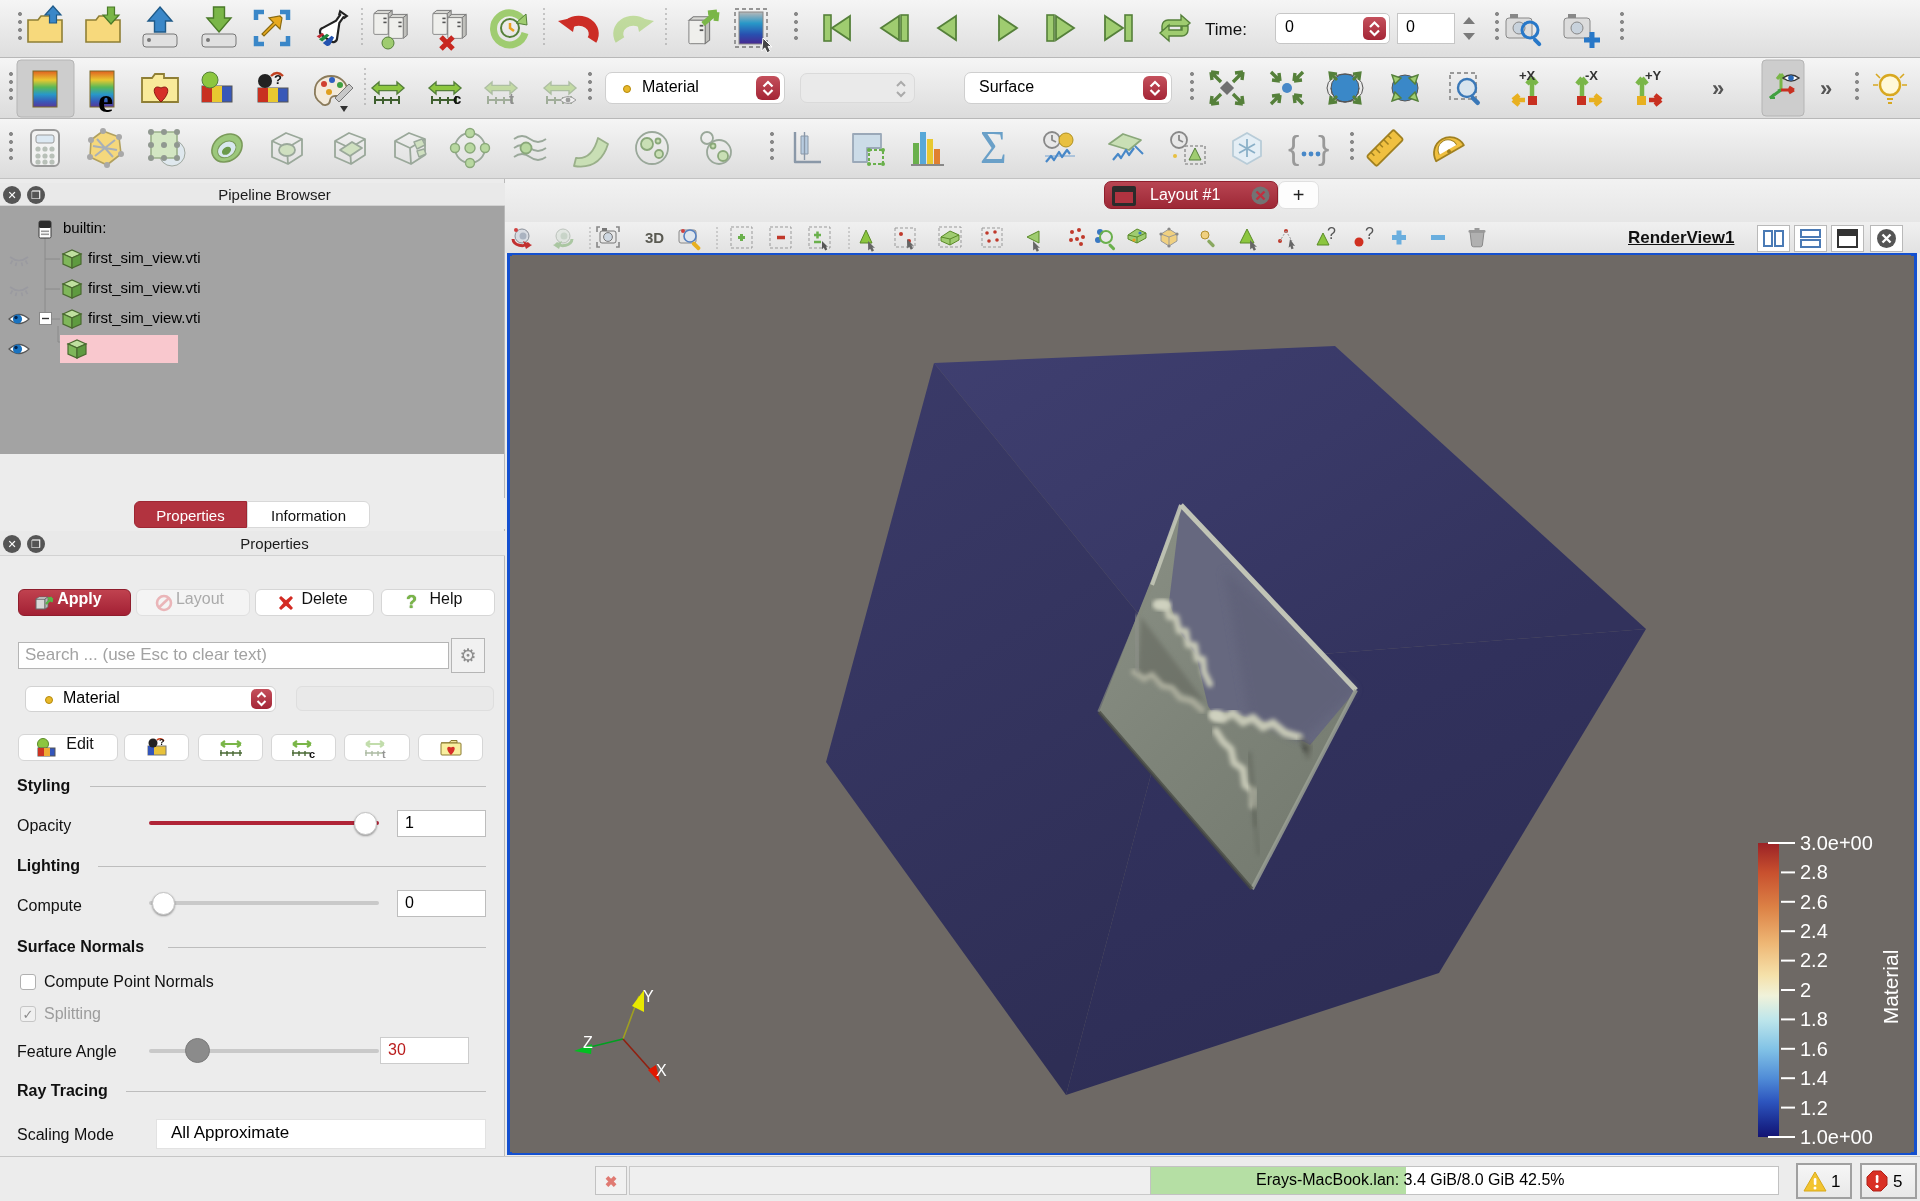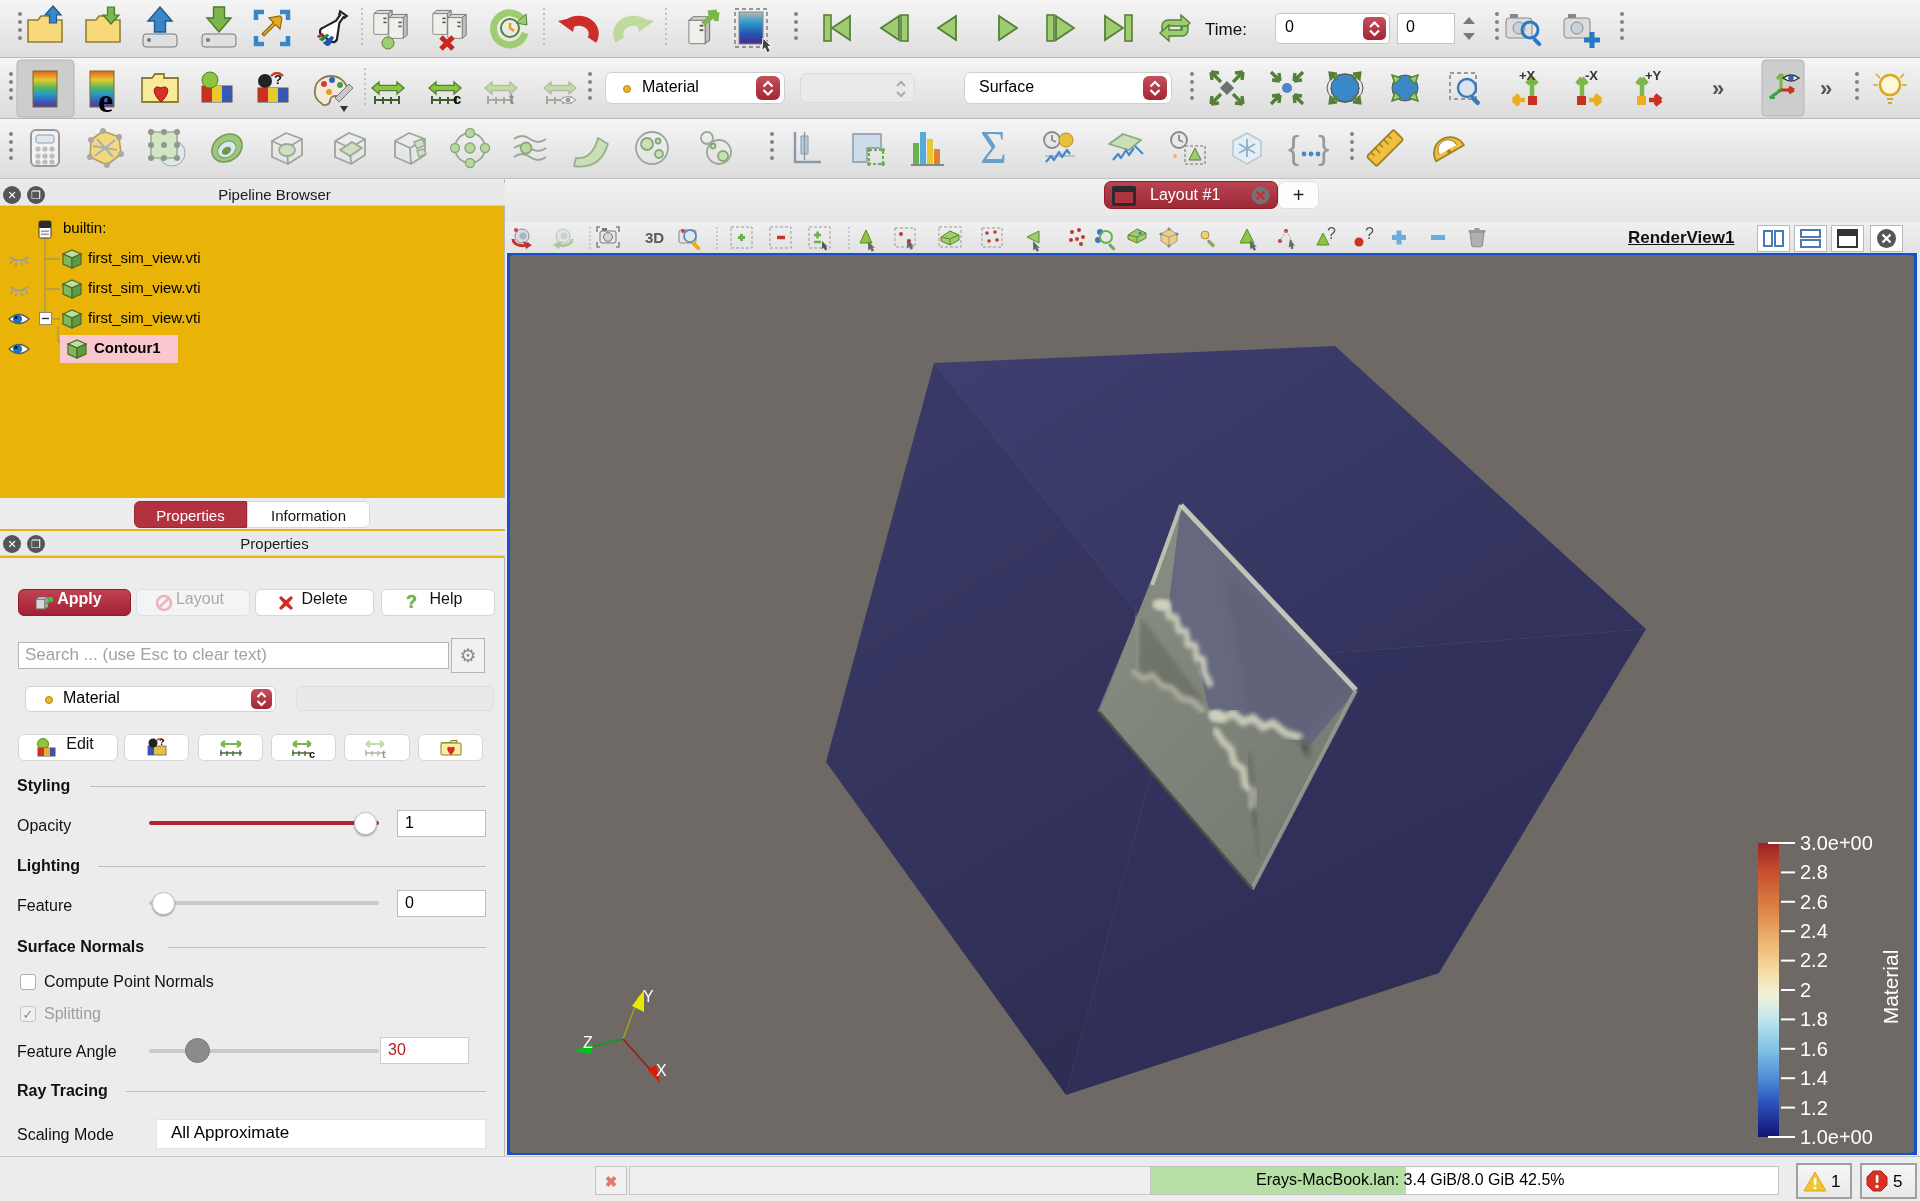--- a/index.html
+++ b/index.html
@@ -595,21 +595,21 @@
       </g>
   </g>
 </svg>
 
 <div class="abs" style="left:0;top:183px;width:505px;height:23px;background:#e9e9e9;border-bottom:1px solid #d2d2d2">
   <div class="dockbtn" style="left:3px">✕</div>
   <div class="dockbtn" style="left:27px">❐</div>
   <div class="docktitle">Pipeline Browser</div>
 </div>
 
-<div class="abs" style="left:0;top:206px;width:504px;height:352px;background:#eab308">
+<div class="abs" style="left:0;top:206px;width:504px;height:248px;background:#a3a3a3">
   <svg width="504" height="292" style="position:absolute;left:0;top:0">
 
     <line x1="45" y1="31" x2="45" y2="113" stroke="#8a8a8a" stroke-width="1"></line>
     <line x1="45" y1="53" x2="60" y2="53" stroke="#8a8a8a" stroke-width="1"></line>
     <line x1="45" y1="83" x2="60" y2="83" stroke="#8a8a8a" stroke-width="1"></line>
     <line x1="51" y1="113" x2="60" y2="113" stroke="#8a8a8a" stroke-width="1"></line>
     <line x1="58" y1="120" x2="58" y2="136" stroke="#8a8a8a" stroke-width="1"></line>
     <line x1="58" y1="136" x2="64" y2="136" stroke="#8a8a8a" stroke-width="1"></line>
 
     <g>
@@ -668,23 +668,20 @@
     </div>
   <div class="trow" style="top:43px">
       <span class="tlabel" style="left:88px;top:0">first_sim_view.vti</span>
     </div>
   <div class="trow" style="top:73px">
       <span class="tlabel" style="left:88px;top:0">first_sim_view.vti</span>
     </div>
   <div class="trow" style="top:103px">
       <span class="tlabel" style="left:88px;top:0">first_sim_view.vti</span>
     </div>
-  <div class="trow" style="top:133px">
-      <span class="tlabel" style="left:94px;top:0;font-weight:bold">Contour1</span>
-    </div>
 </div>
 
 <div class="abs" style="left:0;top:498px;width:505px;height:31px;background:#ececec">
   <div class="tabbtn" style="left:134px;top:3px;width:113px;background:#b2333f;color:#fff;border-radius:6px 0 0 6px;border:1px solid #9e2733">Properties</div>
   <div class="tabbtn" style="left:247px;top:3px;width:123px;background:#fff;color:#111;border-radius:0 6px 6px 0;border:1px solid #d8d8d8">Information</div>
 </div>
 
 <div class="abs" style="left:0;top:531px;width:505px;height:25px;background:#e9e9e9;border-bottom:1px solid #d2d2d2">
   <div class="dockbtn" style="left:3px;top:4px">✕</div>
   <div class="dockbtn" style="left:27px;top:4px">❐</div>
@@ -775,21 +772,21 @@
 
 <div class="heading" style="left:17px;top:777px">Styling</div>
 <div class="hline" style="left:90px;top:786px;width:396px"></div>
 <div class="lbl" style="left:17px;top:817px">Opacity</div>
 <div class="track" style="left:149px;top:821px;width:230px;background:#b02437"></div>
 <div class="abs" style="left:354px;top:812px;width:23px;height:23px;border-radius:50%;background:#fff;border:1px solid #c4c4c4;box-shadow:0 1px 2px rgba(0,0,0,0.35)"></div>
 <div class="vbox" style="left:397px;top:810px">1</div>
 
 <div class="heading" style="left:17px;top:857px">Lighting</div>
 <div class="hline" style="left:98px;top:866px;width:388px"></div>
-<div class="lbl" style="left:17px;top:897px">Feature</div>
+<div class="lbl" style="left:17px;top:897px">Compute</div>
 <div class="track" style="left:149px;top:901px;width:230px"></div>
 <div class="abs" style="left:152px;top:892px;width:23px;height:23px;border-radius:50%;background:#fff;border:1px solid #c4c4c4;box-shadow:0 1px 2px rgba(0,0,0,0.35)"></div>
 <div class="vbox" style="left:397px;top:890px">0</div>
 
 <div class="heading" style="left:17px;top:938px">Surface Normals</div>
 <div class="hline" style="left:168px;top:947px;width:318px"></div>
 <div class="cb" style="left:20px;top:974px"></div>
 <div class="lbl" style="left:44px;top:973px">Compute Point Normals</div>
 <div class="cb" style="left:20px;top:1006px;background:#f0f0f0;border-color:#c6c6c6;color:#8a8a8a;font-size:13px;text-align:center;line-height:15px">✓</div>
 <div class="lbl" style="left:44px;top:1005px;color:#9c9c9c">Splitting</div>

